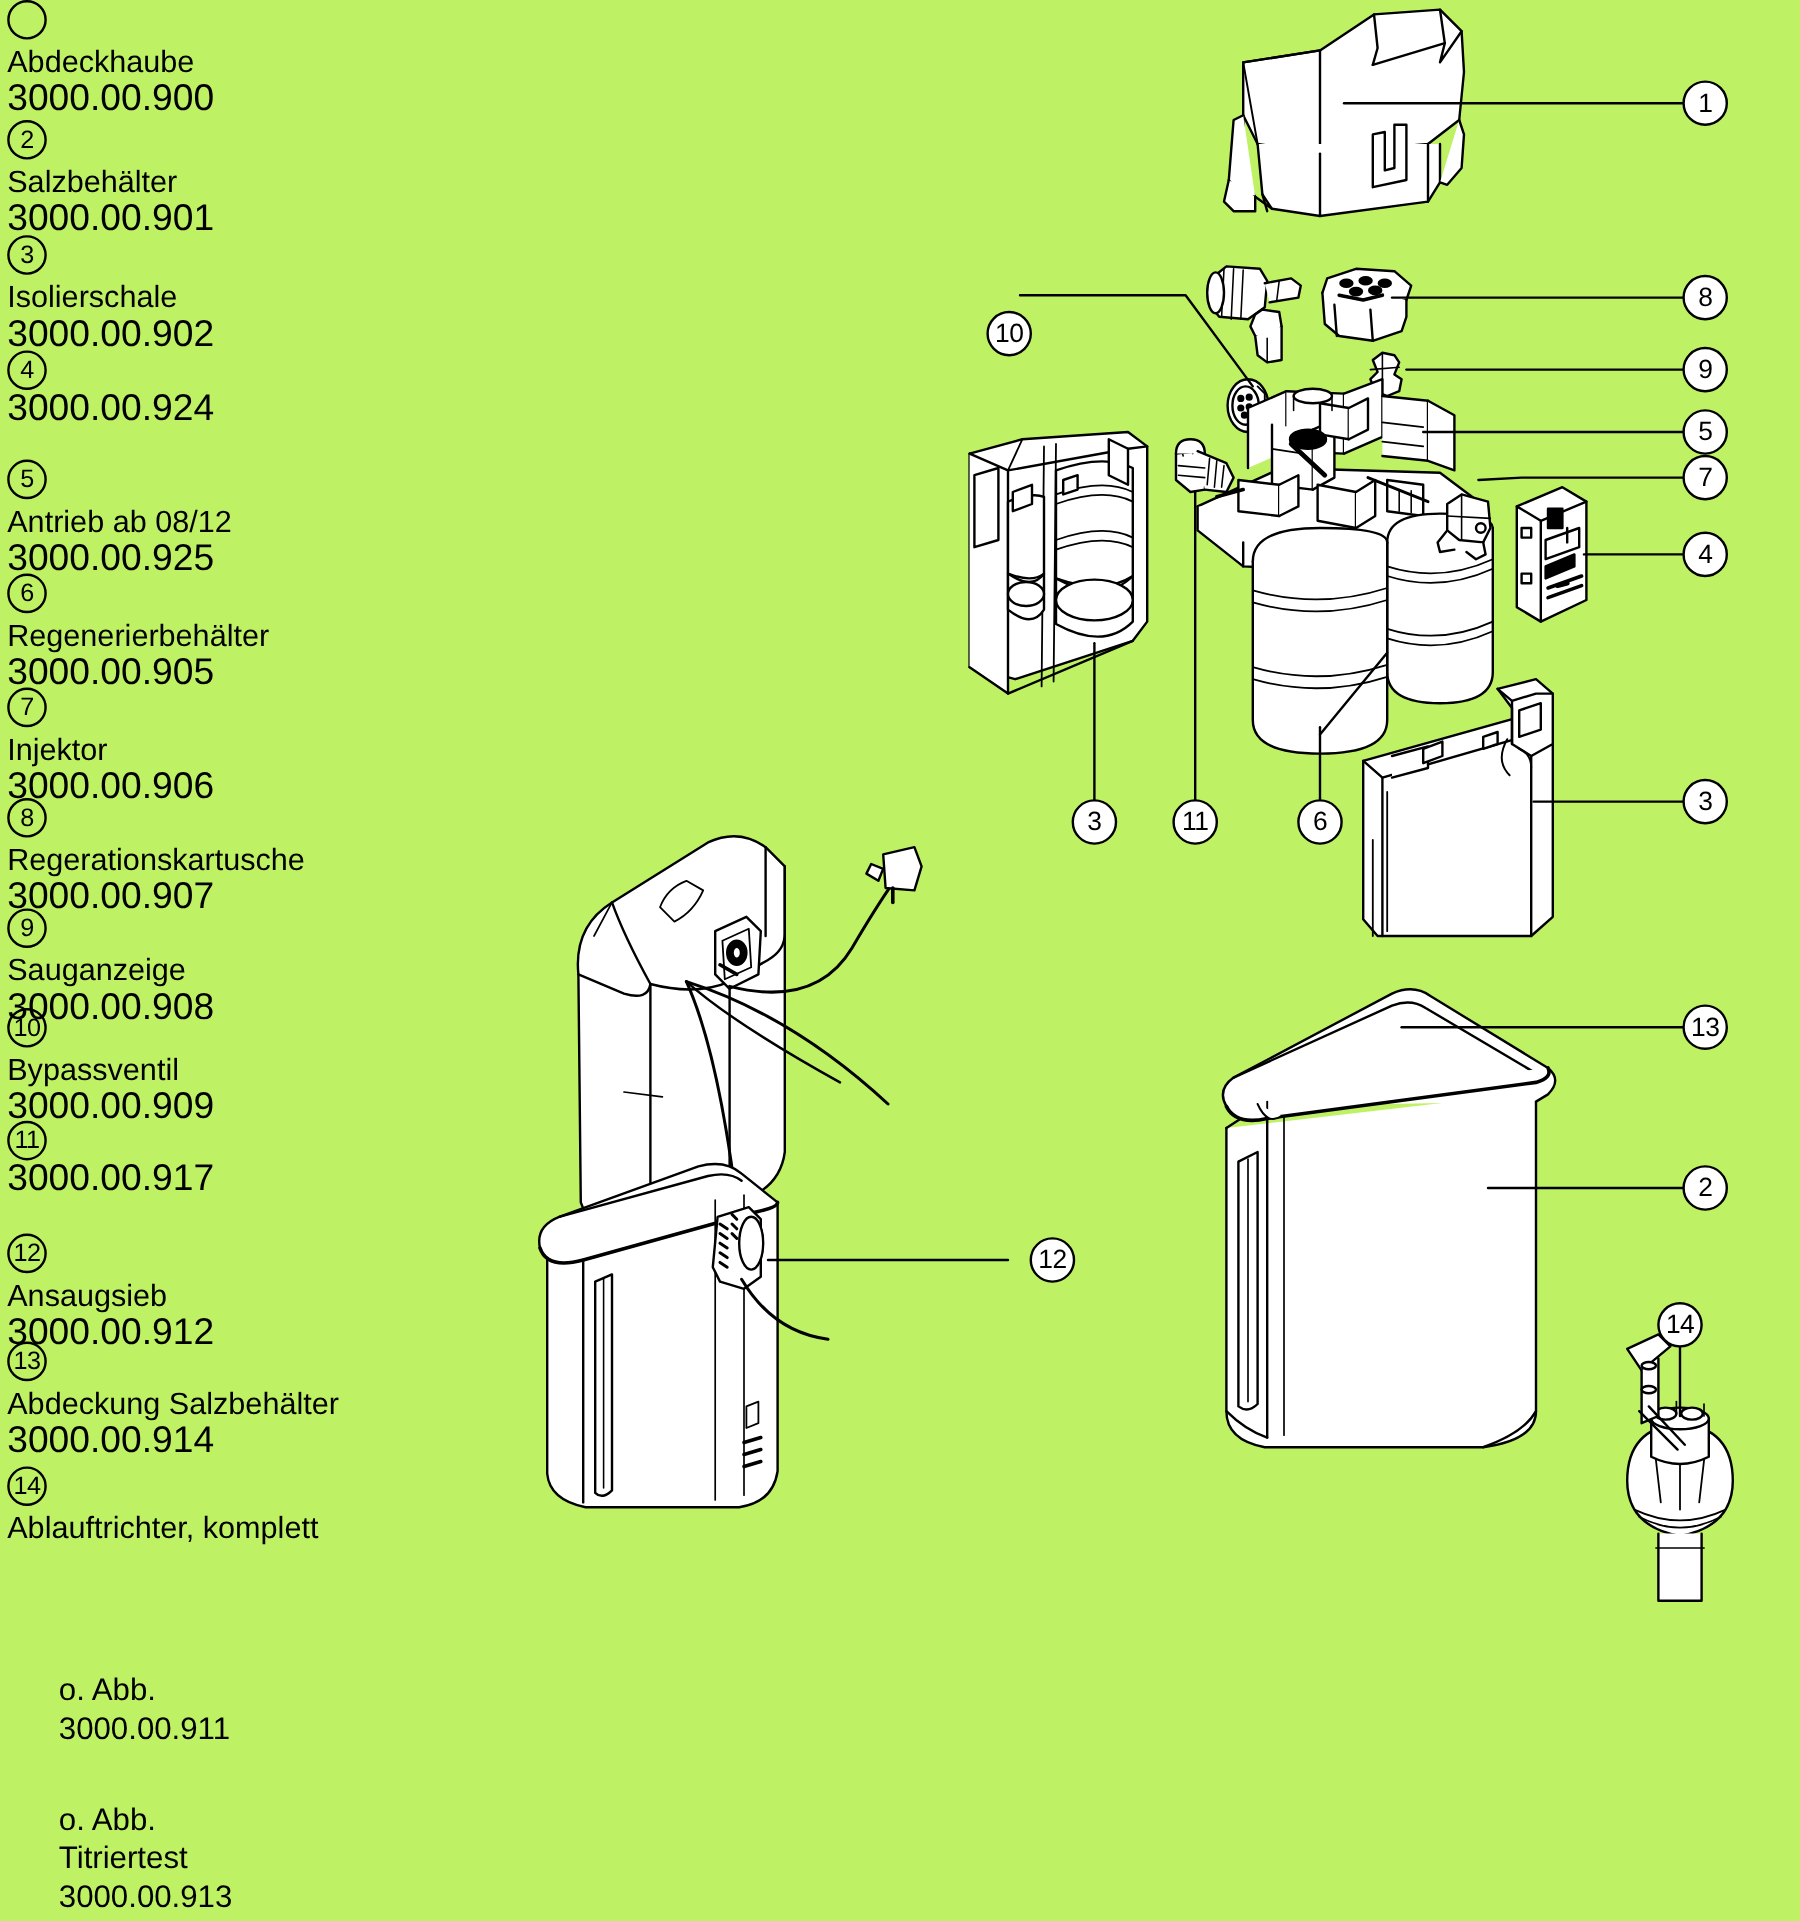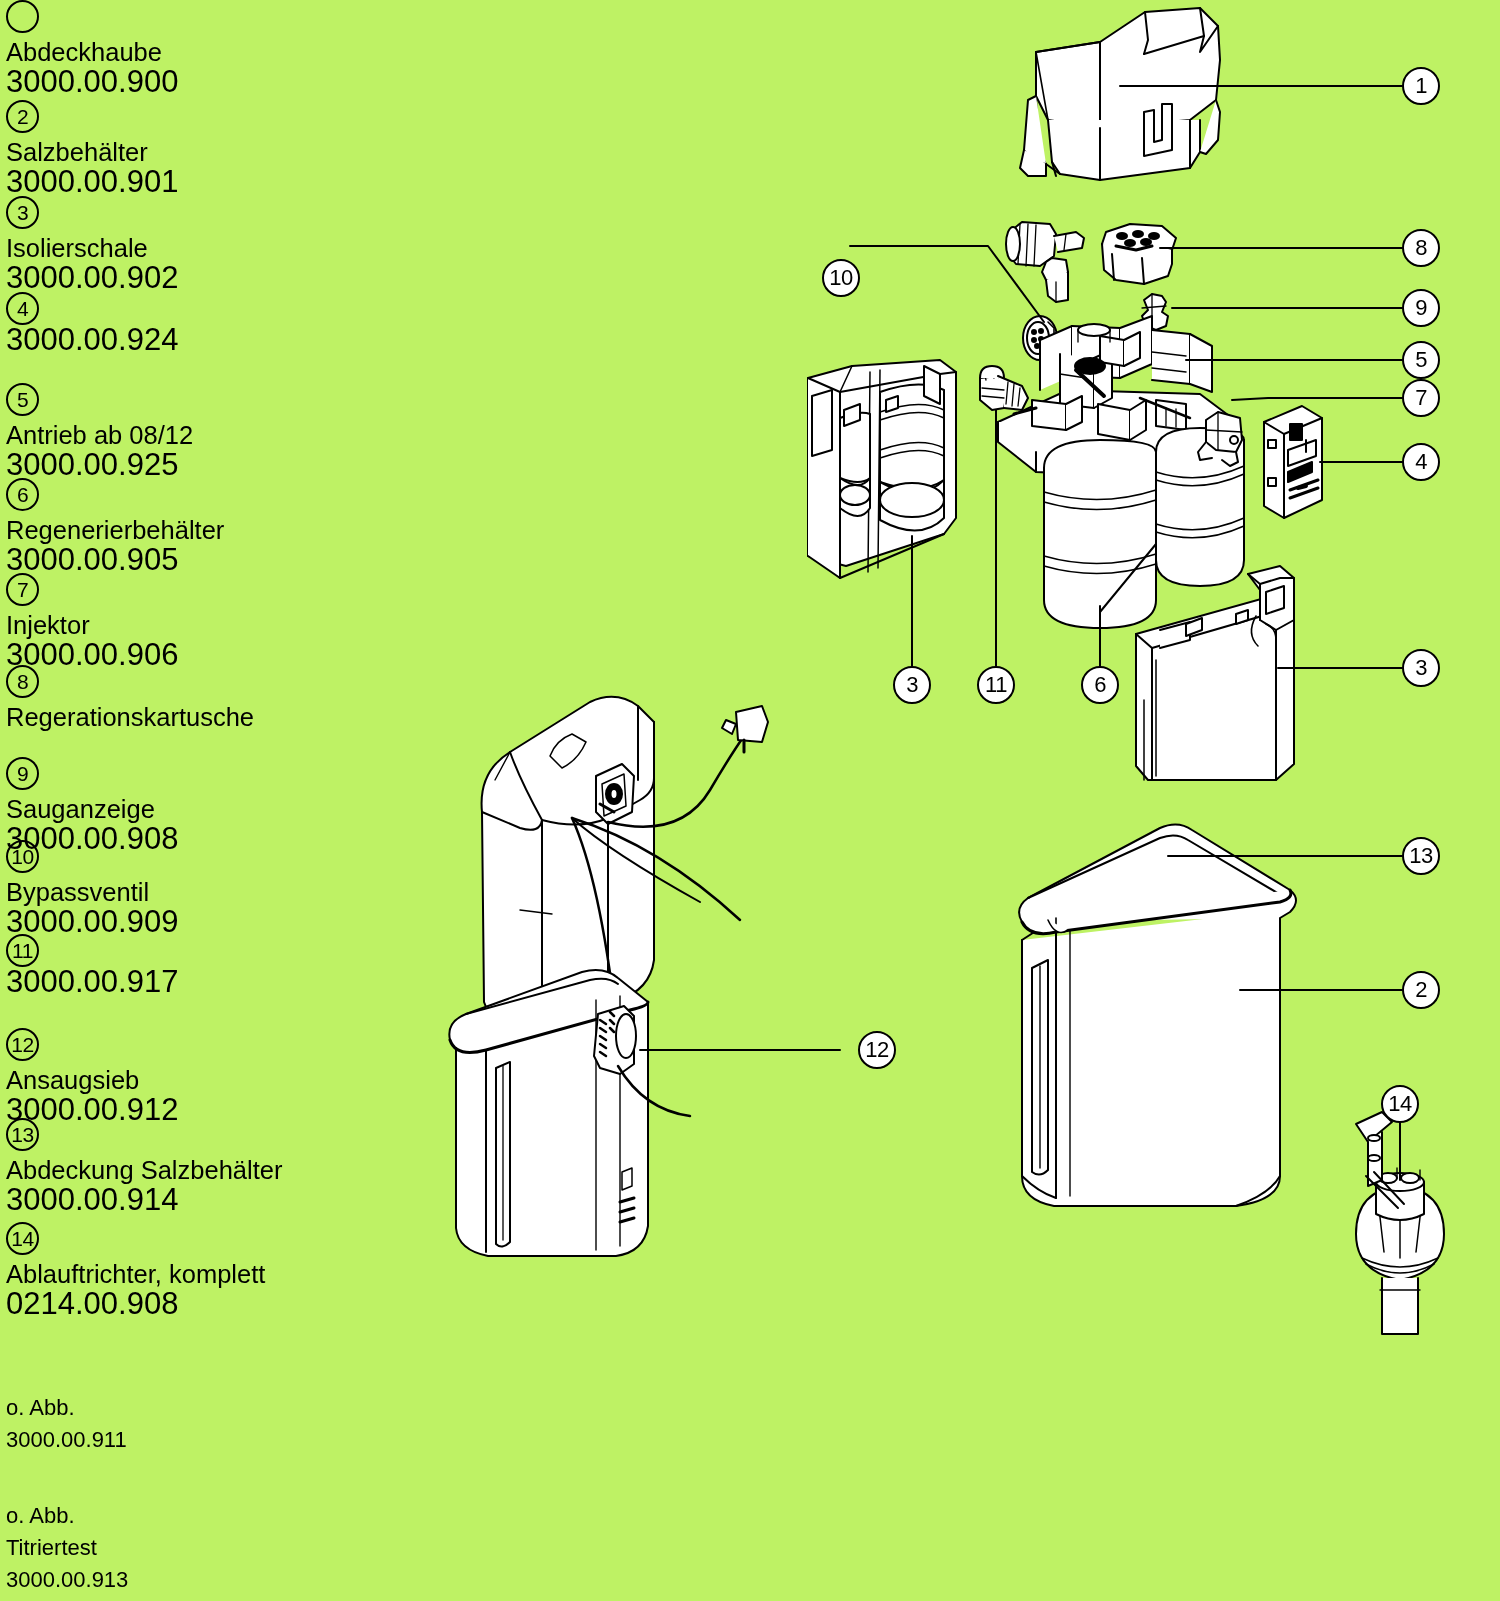--- a/index.html
+++ b/index.html
@@ -60,23 +60,24 @@
     line-height: 30px;
     white-space: nowrap;
   }
   .noimg-entry {
     position: absolute;
     left: 6px;
     width: 380px;
   }
   .noimg-label {
     display: block;
-    font-size: 22px;
+    font-size: 26px;
     line-height: 32px;
     white-space: nowrap;
+    margin-left: 43px;
   }
 
   
   #drawing {
     position: absolute;
     left: 400px;
     top: 0px;
     width: 1100px;
     height: 1601px;
   }
@@ -146,20 +147,21 @@
 
     <div class="list-entry" style="top:573px;">
       <span class="callout-bullet">7</span>
       <span class="entry-name">Injektor</span>
       <span class="entry-code">3000.00.906</span>
     </div>
 
     <div class="list-entry" style="top:665px;">
       <span class="callout-bullet">8</span>
       <span class="entry-name">Regerationskartusche</span>
+      <span class="entry-code">3000.00.907</span>
     </div>
 
     <div class="list-entry" style="top:757px;">
       <span class="callout-bullet">9</span>
       <span class="entry-name">Sauganzeige</span>
       <span class="entry-code">3000.00.908</span>
     </div>
 
     <div class="list-entry" style="top:840px;">
       <span class="callout-bullet">10</span>
@@ -180,21 +182,20 @@
 
     <div class="list-entry" style="top:1118px;">
       <span class="callout-bullet">13</span>
       <span class="entry-name">Abdeckung Salzbehälter</span>
       <span class="entry-code">3000.00.914</span>
     </div>
 
     <div class="list-entry" style="top:1222px;">
       <span class="callout-bullet">14</span>
       <span class="entry-name">Ablauftrichter, komplett</span>
-      <span class="entry-code">0214.00.908</span>
     </div>
 
     <div class="noimg-entry" style="top:1392px;">
       <span class="noimg-label">o. Abb.</span>
       <span class="noimg-label">3000.00.911</span>
     </div>
 
     <div class="noimg-entry" style="top:1500px;">
       <span class="noimg-label">o. Abb.</span>
       <span class="noimg-label">Titriertest</span>

